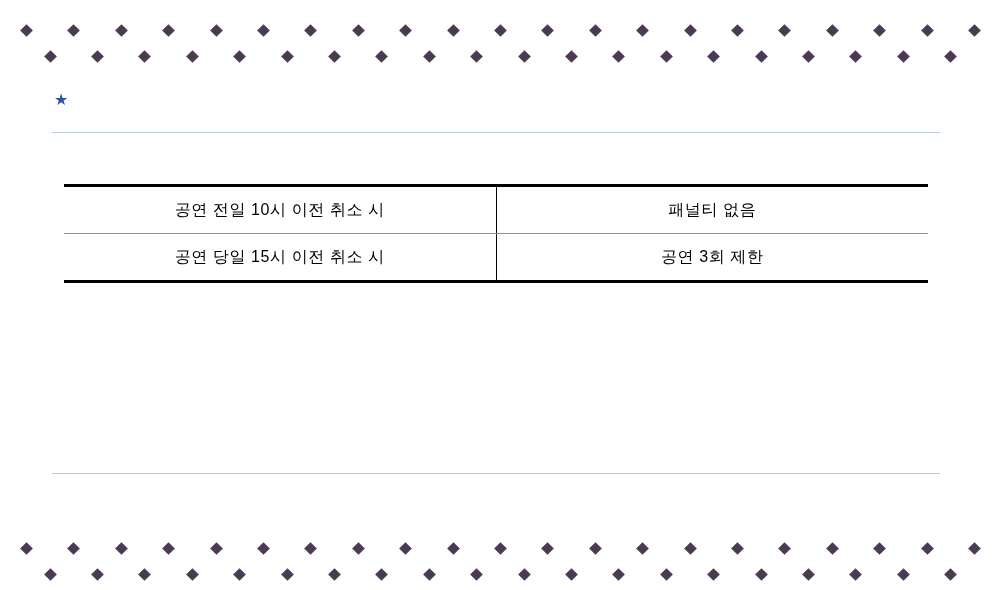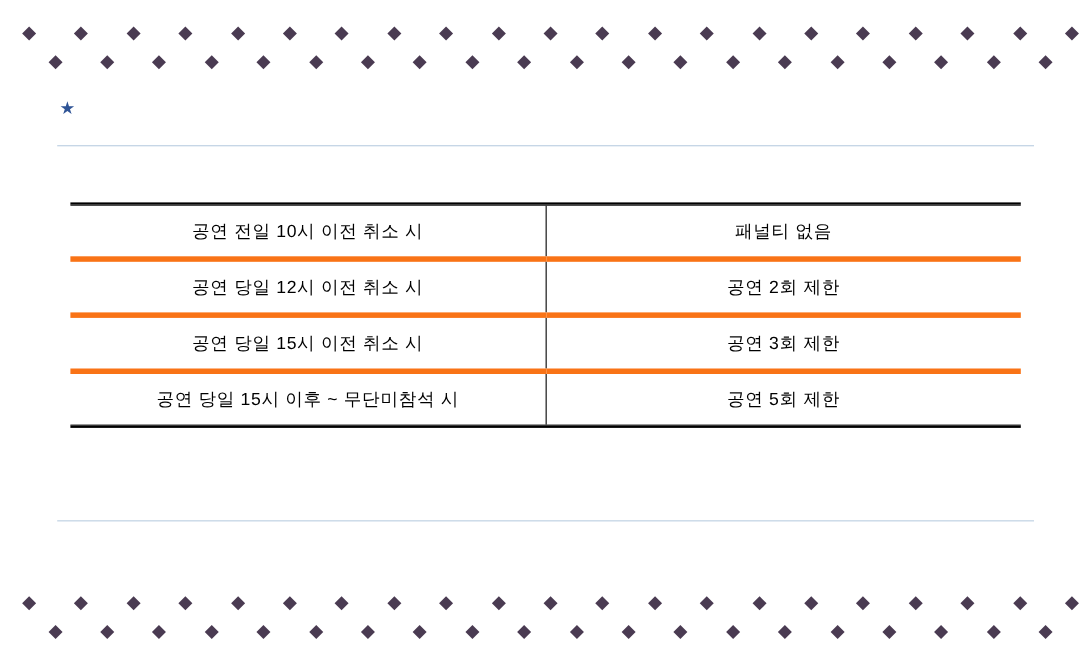--- a/index.html
+++ b/index.html
@@ -106,21 +106,21 @@
     border-collapse: collapse;
     width: 100%;
     table-layout: fixed;
   }
   table.penalty td {
     height: 46px;
     font-size: 16px;
     text-align: center;
     vertical-align: middle;
     color: #000000;
-    border-bottom: 5px solid #f97316;
+    border-bottom: 1px solid #f97316;
     letter-spacing: 0.6px;
     padding: 0 6px;
   }
   table.penalty td.left-cell {
     border-right: 1px solid #000000;
     width: 50%;
   }
   table.penalty td.right-cell {
     width: 50%;
   }
@@ -202,30 +202,22 @@
 
   <div class="table-wrap">
     <div class="tbl-top-border"></div>
     <table class="penalty">
       <tbody>
         <tr>
           <td class="left-cell">공연 전일 10시 이전 취소 시</td>
           <td class="right-cell">패널티 없음</td>
         </tr>
         <tr>
-          <td class="left-cell">공연 당일 12시 이전 취소 시</td>
-          <td class="right-cell">공연 2회 제한</td>
-        </tr>
-        <tr>
           <td class="left-cell">공연 당일 15시 이전 취소 시</td>
           <td class="right-cell">공연 3회 제한</td>
-        </tr>
-        <tr>
-          <td class="left-cell">공연 당일 15시 이후 ~ 무단미참석 시</td>
-          <td class="right-cell">공연 5회 제한</td>
         </tr>
       </tbody>
     </table>
     <div class="tbl-bot-border"></div>
   </div>
 
   <div class="rule lower"></div>
 
   <div class="diamond-band bottom">
     <div class="diamond-row r1">

